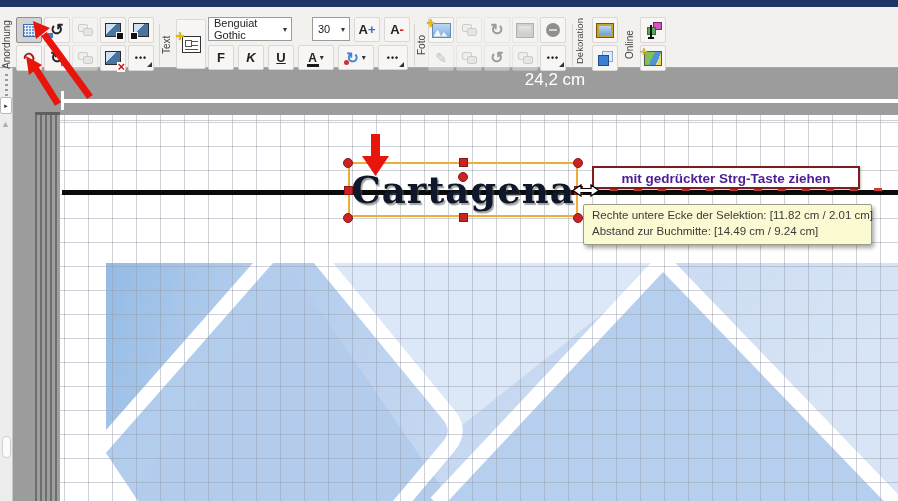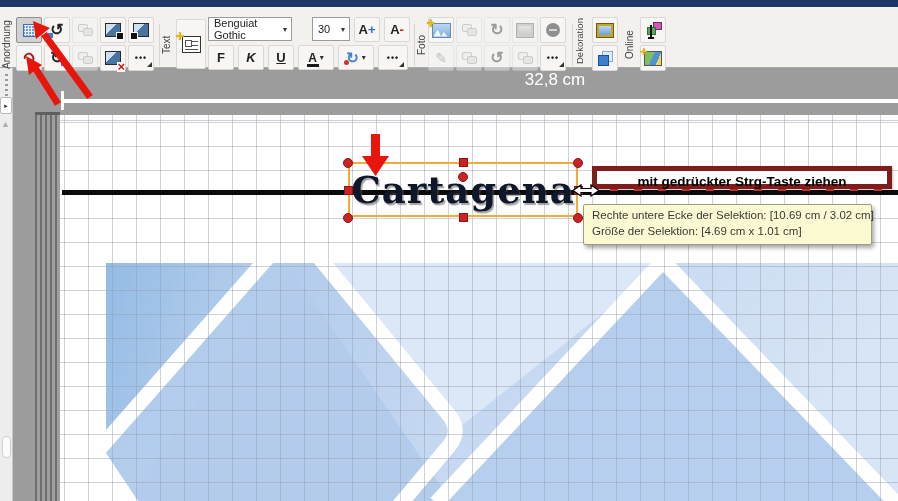--- a/index.html
+++ b/index.html
@@ -114,23 +114,23 @@
      background:repeating-linear-gradient(90deg,#cf3a2e 0 8px,transparent 8px 24px);}
   
   #sel-frame{position:absolute;left:348px;top:162px;width:230px;height:55px;box-sizing:border-box;
      border:2px solid #eeac3a;z-index:5;display:flex;align-items:center;justify-content:center;}
   #sel-text{font-family:"DejaVu Serif",serif;font-weight:bold;font-size:37px;color:#0f172a;
      letter-spacing:1px;text-shadow:1.5px 1.5px 1px rgba(90,90,90,.55);white-space:nowrap;}
   .h-sq,.h-ci{position:absolute;width:9px;height:9px;background:#c92323;border:1px solid #8a1616;
      box-sizing:border-box;z-index:6;}
   .h-ci{border-radius:50%;width:10px;height:10px;}
   
-  #hint{position:absolute;left:592px;top:166px;width:300px;height:23px;background:#fff;
-     border:5px solid #7f1d1d;box-shadow:1px 1px 2px rgba(0,0,0,.25);z-index:7;
-     font-size:13.5px;font-weight:bold;color:#000000;text-align:center;line-height:21px;
+  #hint{position:absolute;left:592px;top:166px;width:268px;height:23px;background:#fff;
+     border:2px solid #7f1d1d;box-shadow:1px 1px 2px rgba(0,0,0,.25);z-index:7;
+     font-size:13.5px;font-weight:bold;color:#4c1d95;text-align:center;line-height:21px;
      box-sizing:border-box;white-space:nowrap;}
   #tooltip{position:absolute;left:583px;top:204px;width:289px;background:#fcfad2;
      border:1px solid #9d9d86;border-radius:2px;box-shadow:2px 3px 4px rgba(0,0,0,.35);
      padding:3px 8px 5px 8px;z-index:8;box-sizing:border-box;}
   #tooltip div{font-size:11.5px;color:#3a3a3a;line-height:15.5px;white-space:nowrap;}
   .overlay-svg{position:absolute;z-index:9;pointer-events:none;}
 </style>
 </head>
 <body>
 
@@ -274,21 +274,21 @@
 <div id="left-strip">
   <div id="grip"></div>
   <div id="strip-btn">▸</div>
   <div id="strip-up">▲</div>
   <div id="strip-thumb"></div>
 </div>
 
 <div id="ruler-band"></div>
 <div id="dim-cap"></div>
 <div id="dim-line"></div>
-<div id="ruler-label">32,8 cm</div>
+<div id="ruler-label">24,2 cm</div>
 
 <div id="workspace-left"></div>
 <div id="spine"></div>
 <div id="page"></div>
 
 <svg id="artwork" width="792" height="238" viewBox="0 0 792 238">
   <defs>
     <linearGradient id="gBase" x1="0" y1="0" x2="1" y2="0.25">
       <stop offset="0" stop-color="#a7c6ea"></stop>
         <stop offset="0.55" stop-color="#c4d7f1"></stop>
@@ -326,22 +326,22 @@
 <div class="h-ci" style="left:573px;top:213px;"></div>
 <div class="h-sq" style="left:459px;top:158px;"></div>
 <div class="h-sq" style="left:459px;top:213px;"></div>
 <div class="h-sq" style="left:344px;top:186px;"></div>
 <div class="h-sq" style="left:574px;top:186px;"></div>
 <div class="h-ci" style="left:458px;top:172px;"></div>
 
 <div id="hint">mit gedrückter Strg-Taste ziehen</div>
 
 <div id="tooltip">
-  <div>Rechte untere Ecke der Selektion: [10.69 cm / 3.02 cm]</div>
-  <div>Größe der Selektion: [4.69 cm x 1.01 cm]</div>
+  <div>Rechte untere Ecke der Selektion: [11.82 cm / 2.01 cm]</div>
+  <div>Abstand zur Buchmitte: [14.49 cm / 9.24 cm]</div>
 </div>
 
 <svg class="overlay-svg" style="left:0;top:0;" width="200" height="130">
   <line x1="90" y1="97" x2="44" y2="34" stroke="#e8150d" stroke-width="7"></line>
   <polygon points="33,21 50,28 36,39" fill="#e8150d"></polygon>
   <line x1="58" y1="104" x2="34" y2="66" stroke="#e8150d" stroke-width="7"></line>
   <polygon points="26,56 42,65 29,75" fill="#e8150d"></polygon>
 </svg>
 
 <svg class="overlay-svg" style="left:358px;top:134px;" width="36" height="44">

